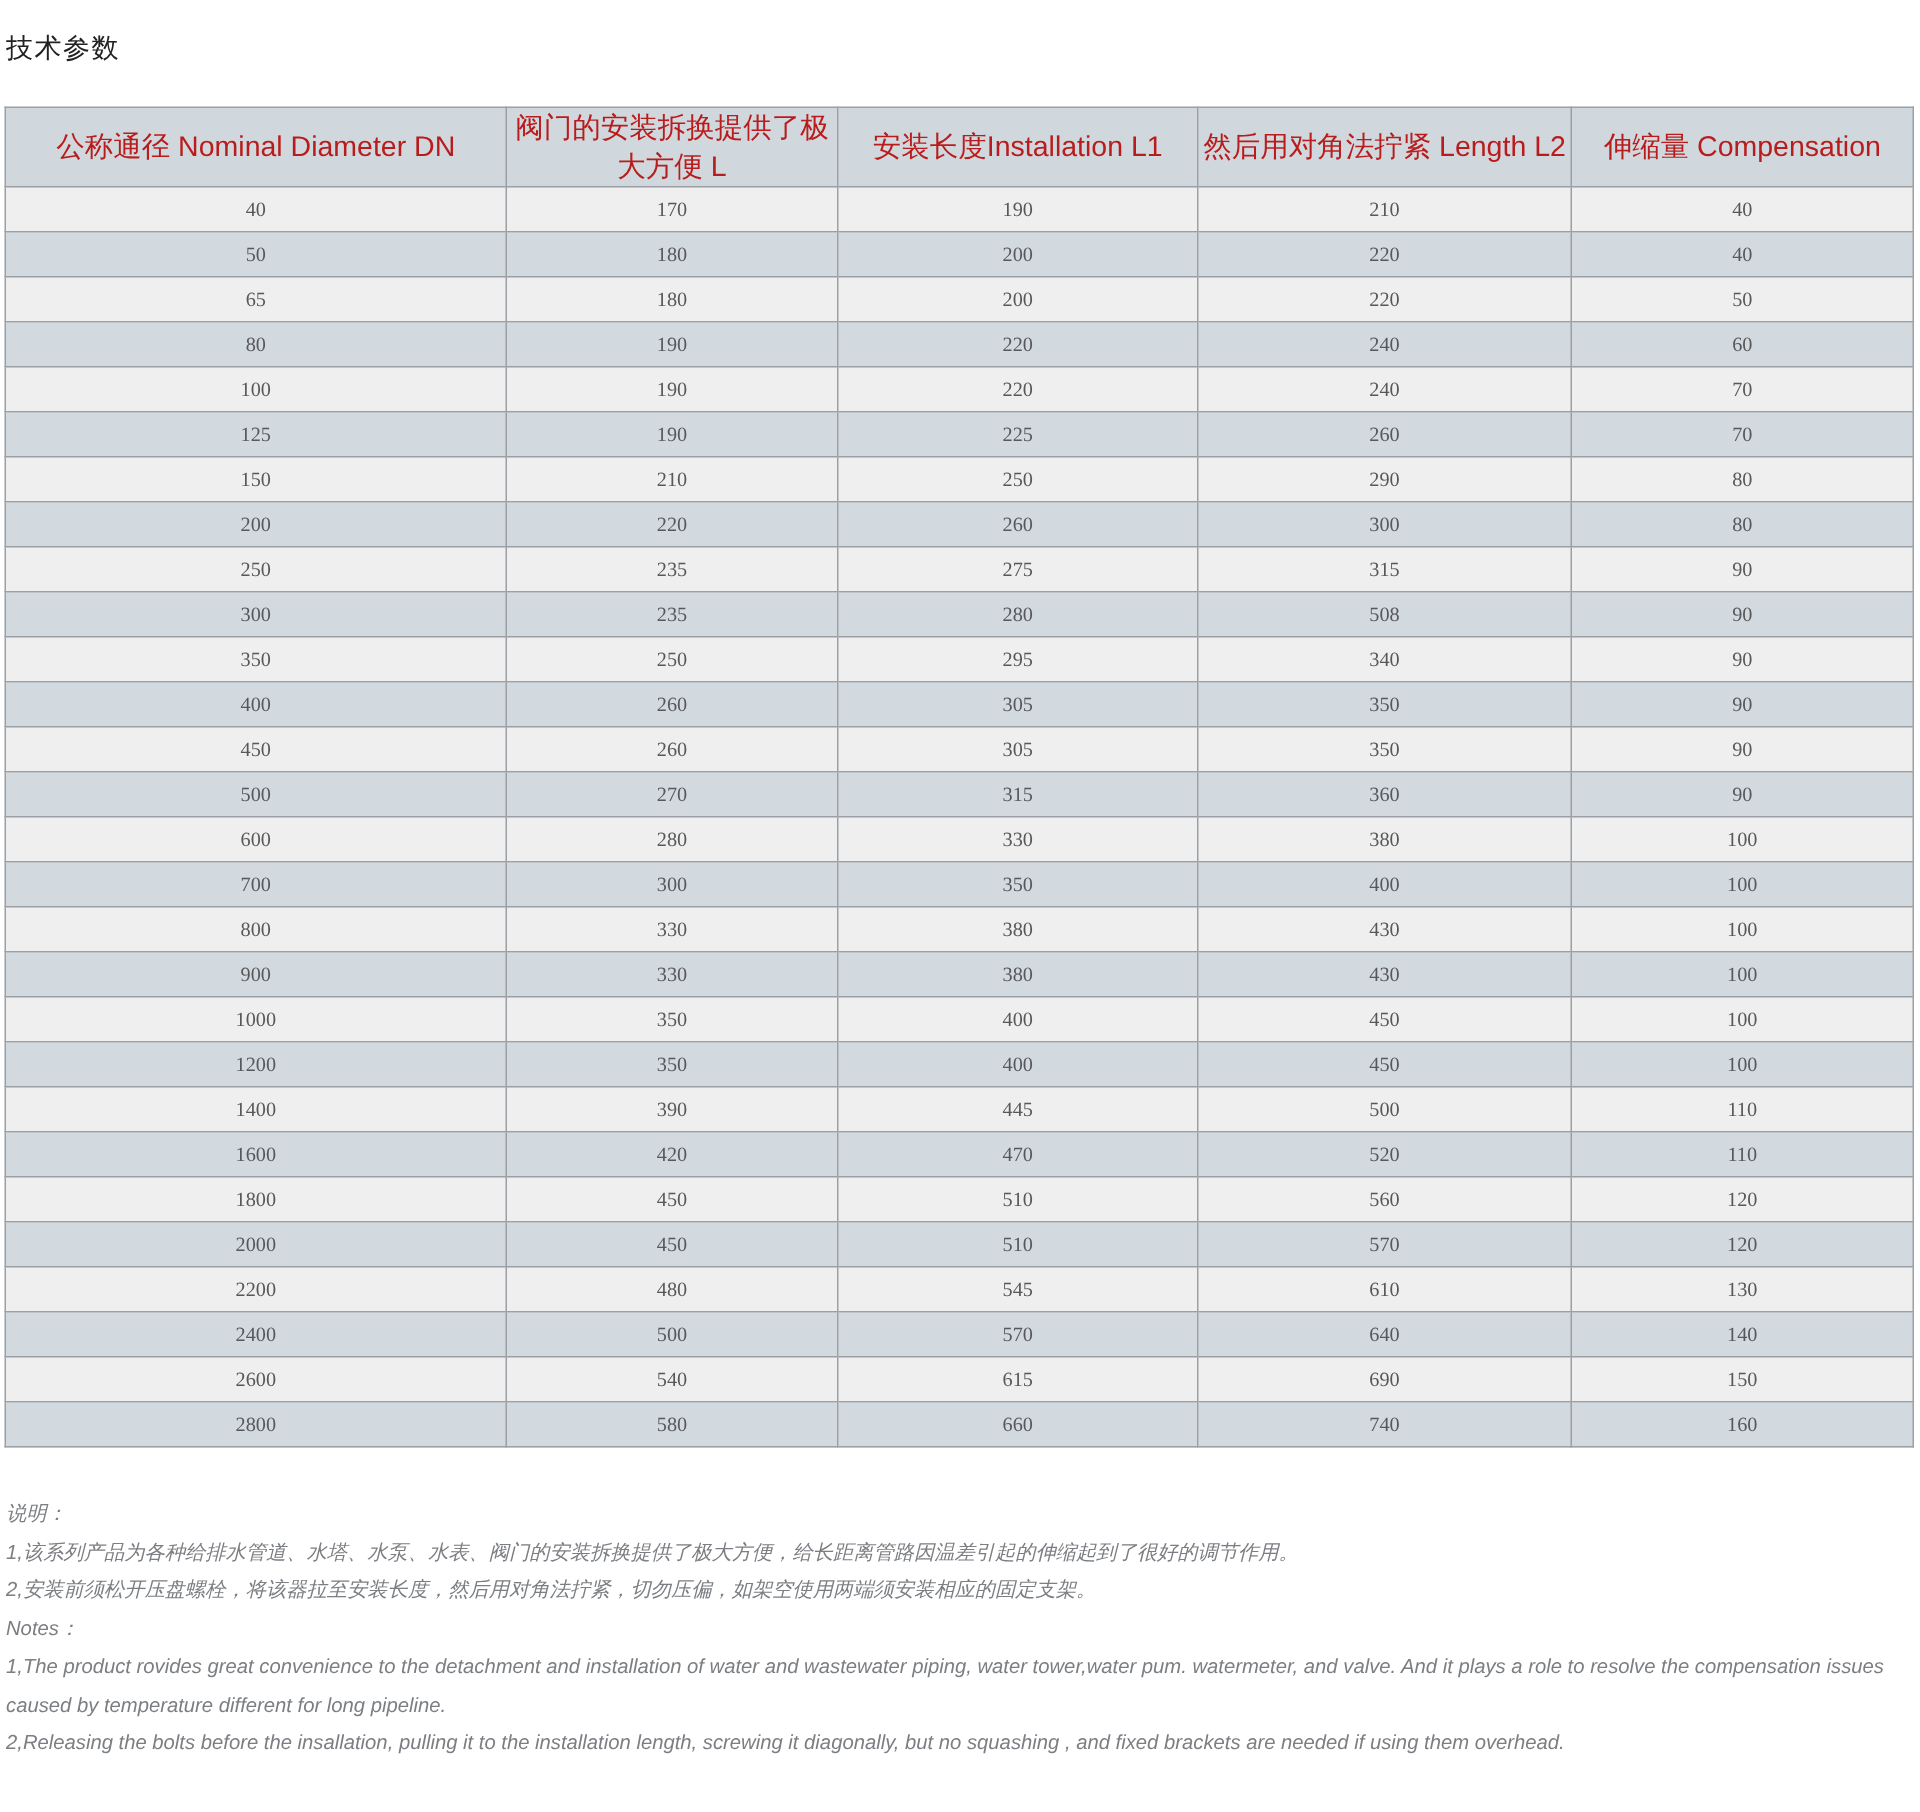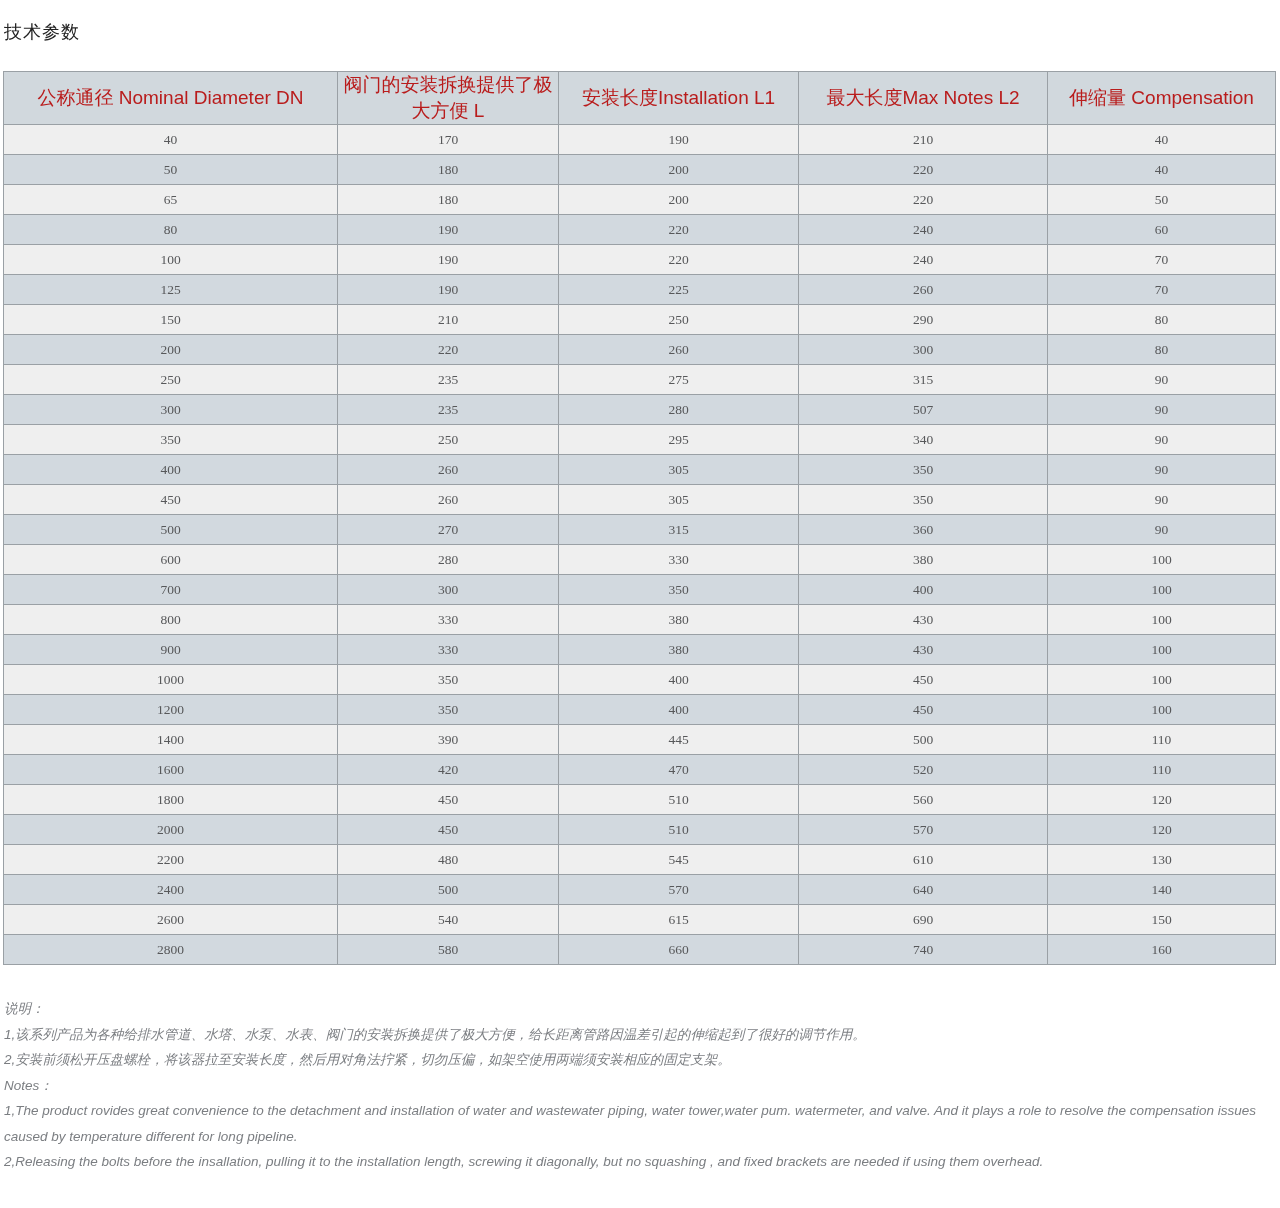--- a/index.html
+++ b/index.html
@@ -82,21 +82,21 @@
         <col class="c2">
         <col class="c3">
         <col class="c4">
         <col class="c5">
     </colgroup>
     <thead>
       <tr>
         <th>公称通径 Nominal Diameter DN</th>
         <th>阀门的安装拆换提供了极大方便 L</th>
         <th>安装长度Installation L1</th>
-        <th>最大长度Max Notes L2</th>
+        <th>然后用对角法拧紧 Length L2</th>
         <th>伸缩量 Compensation</th>
       </tr>
     </thead>
     <tbody>
         <tr>
           <td>40</td>
           <td>170</td>
           <td>190</td>
           <td>210</td>
           <td>40</td>
@@ -154,21 +154,21 @@
           <td>250</td>
           <td>235</td>
           <td>275</td>
           <td>315</td>
           <td>90</td>
         </tr>
         <tr>
           <td>300</td>
           <td>235</td>
           <td>280</td>
-          <td>507</td>
+          <td>508</td>
           <td>90</td>
         </tr>
         <tr>
           <td>350</td>
           <td>250</td>
           <td>295</td>
           <td>340</td>
           <td>90</td>
         </tr>
         <tr>

